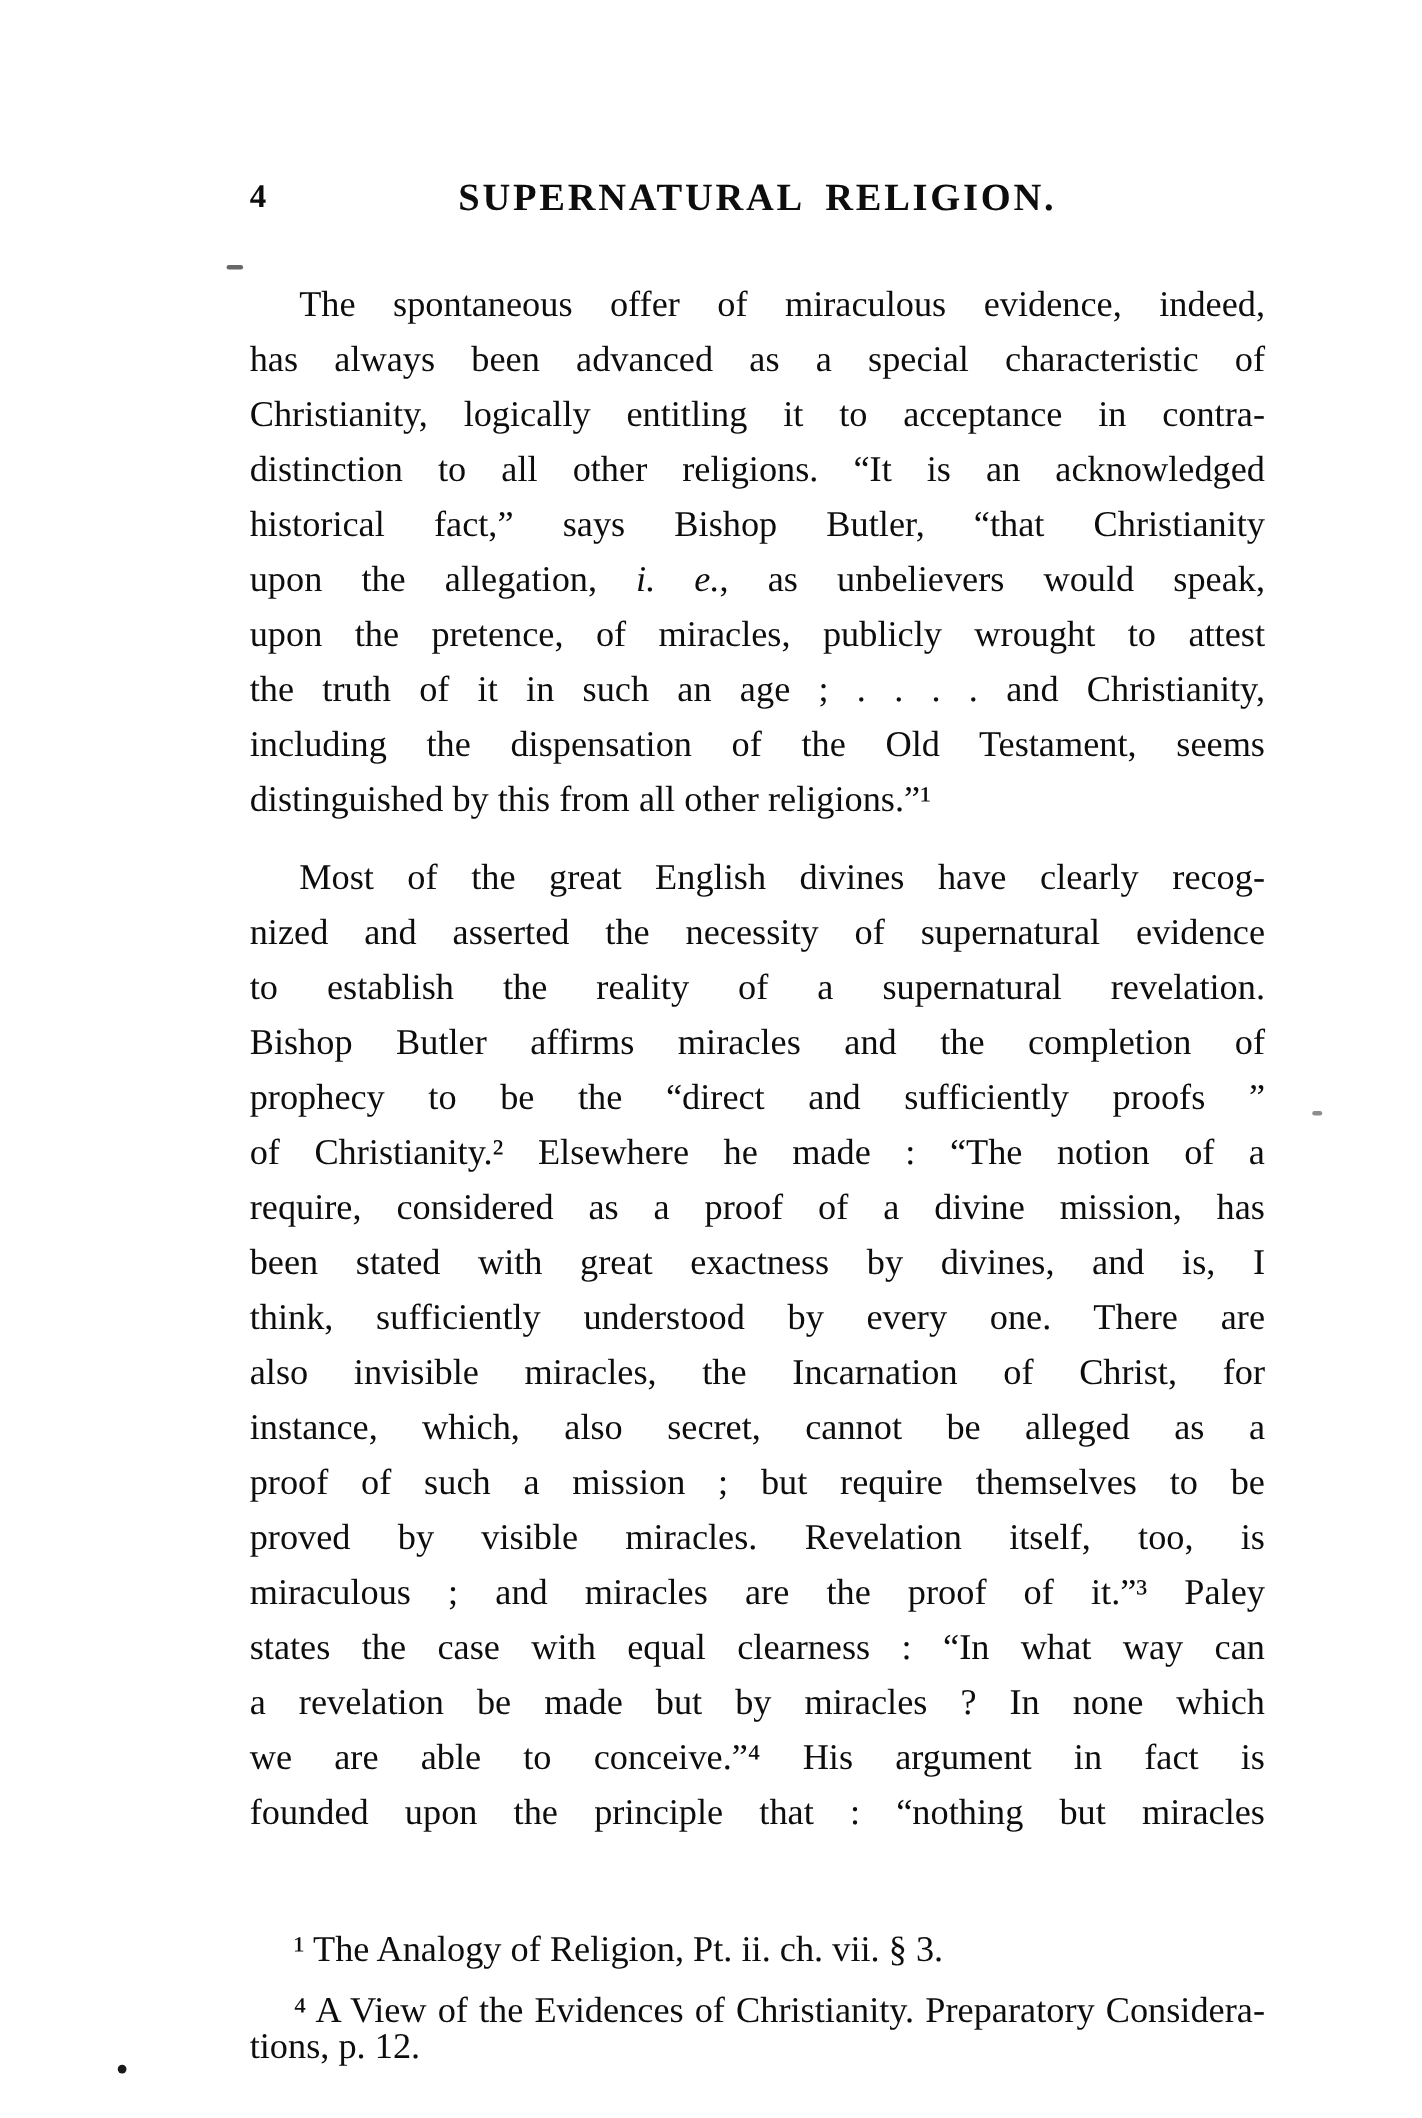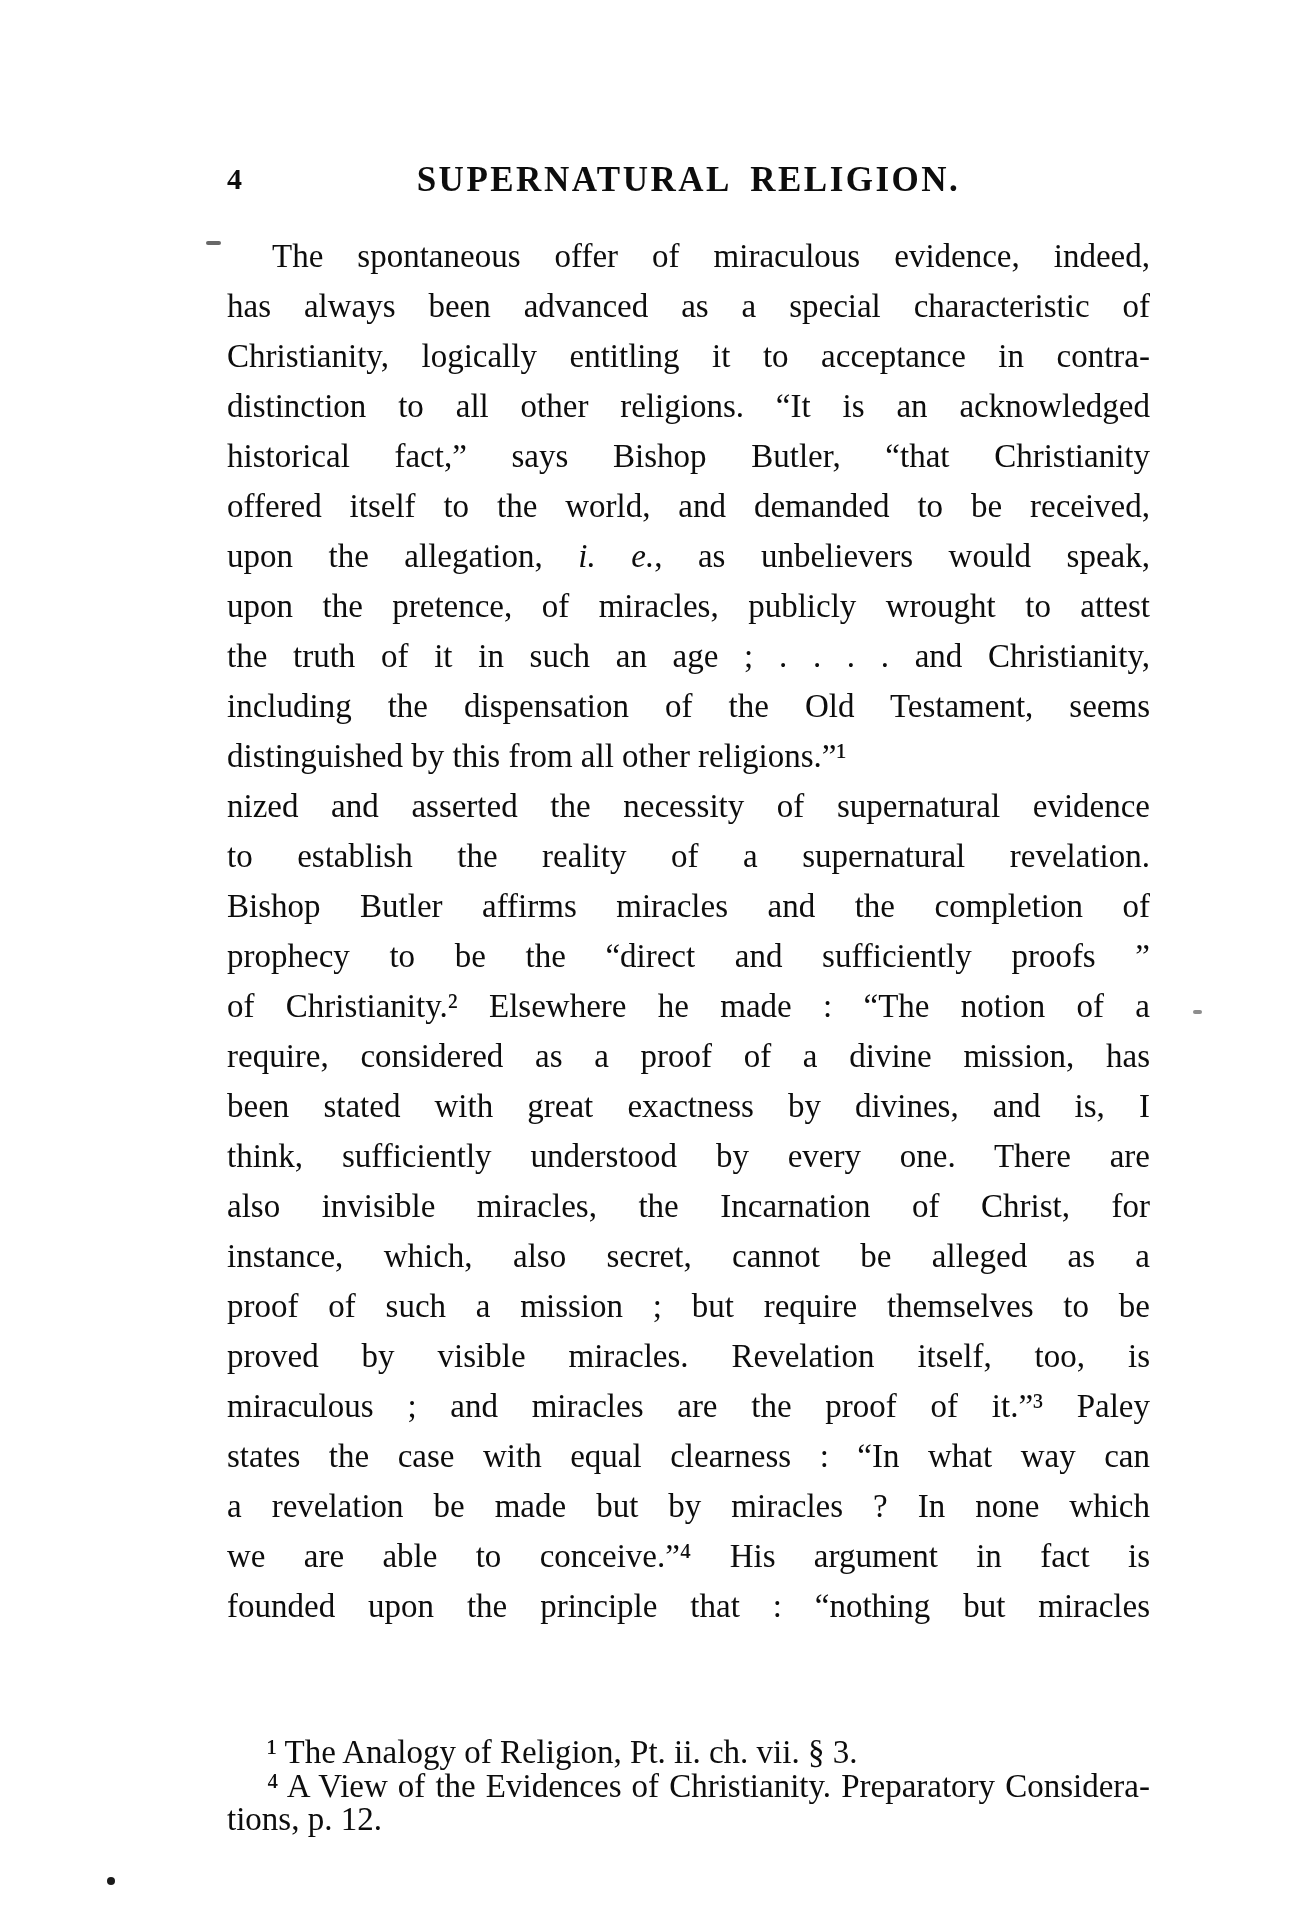--- a/index.html
+++ b/index.html
@@ -47,21 +47,21 @@
   .body-text .line {
     text-align: justify;
     text-align-last: justify;
     height: 50px;
     white-space: nowrap;
   }
   .body-text .line.no-just {
     text-align: center;
     text-align-last: left;
   }
-  .line.indent { text-indent: 45px; }
+  .line.indent { text-indent: 45px; margin-top: 21px; }
   .footnotes {
     position: absolute;
     left: 227px;
     top: 1736px;
     width: 923px;
     font-size: 33px;
     line-height: 33.5px;
   }
   .footnotes .line {
     text-align: left;
@@ -107,26 +107,26 @@
     <span class="pageno">4</span>
     <span class="rh-title">SUPERNATURAL RELIGION.</span>
   </div>
 
   <div class="body-text" id="body-text">
       <div class="line indent"><span>The spontaneous offer of miraculous evidence, indeed,</span></div>
       <div class="line"><span>has always been advanced as a special characteristic of</span></div>
       <div class="line"><span>Christianity, logically entitling it to acceptance in contra-</span></div>
       <div class="line"><span>distinction to all other religions.  “It is an acknowledged</span></div>
       <div class="line"><span>historical fact,” says Bishop Butler, “that Christianity</span></div>
-      <div class="line"><span>offered itself to the world, and demanded to be received,</span></div>
       <div class="line"><span>upon the allegation, </span><em>i. e.</em><span>, as unbelievers would speak,</span></div>
       <div class="line"><span>upon the pretence, of miracles, publicly wrought to attest</span></div>
       <div class="line"><span>the truth of it in such an age ; . . . . and Christianity,</span></div>
       <div class="line"><span>including the dispensation of the Old Testament, seems</span></div>
       <div class="line no-just"><span>distinguished by this from all other religions.”¹</span></div>
+      <div class="line indent"><span>Most of the great English divines have clearly recog-</span></div>
       <div class="line"><span>nized and asserted the necessity of supernatural evidence</span></div>
       <div class="line"><span>to establish the reality of a supernatural revelation.</span></div>
       <div class="line"><span>Bishop Butler affirms miracles and the completion of</span></div>
       <div class="line"><span>prophecy to be the “direct and sufficiently proofs ”</span></div>
       <div class="line"><span>of Christianity.²  Elsewhere he made : “The notion of a</span></div>
       <div class="line"><span>require, considered as a proof of a divine mission, has</span></div>
       <div class="line"><span>been stated with great exactness by divines, and is, I</span></div>
       <div class="line"><span>think, sufficiently understood by every one.  There are</span></div>
       <div class="line"><span>also invisible miracles, the Incarnation of Christ, for</span></div>
       <div class="line"><span>instance, which, also secret, cannot be alleged as a</span></div>

